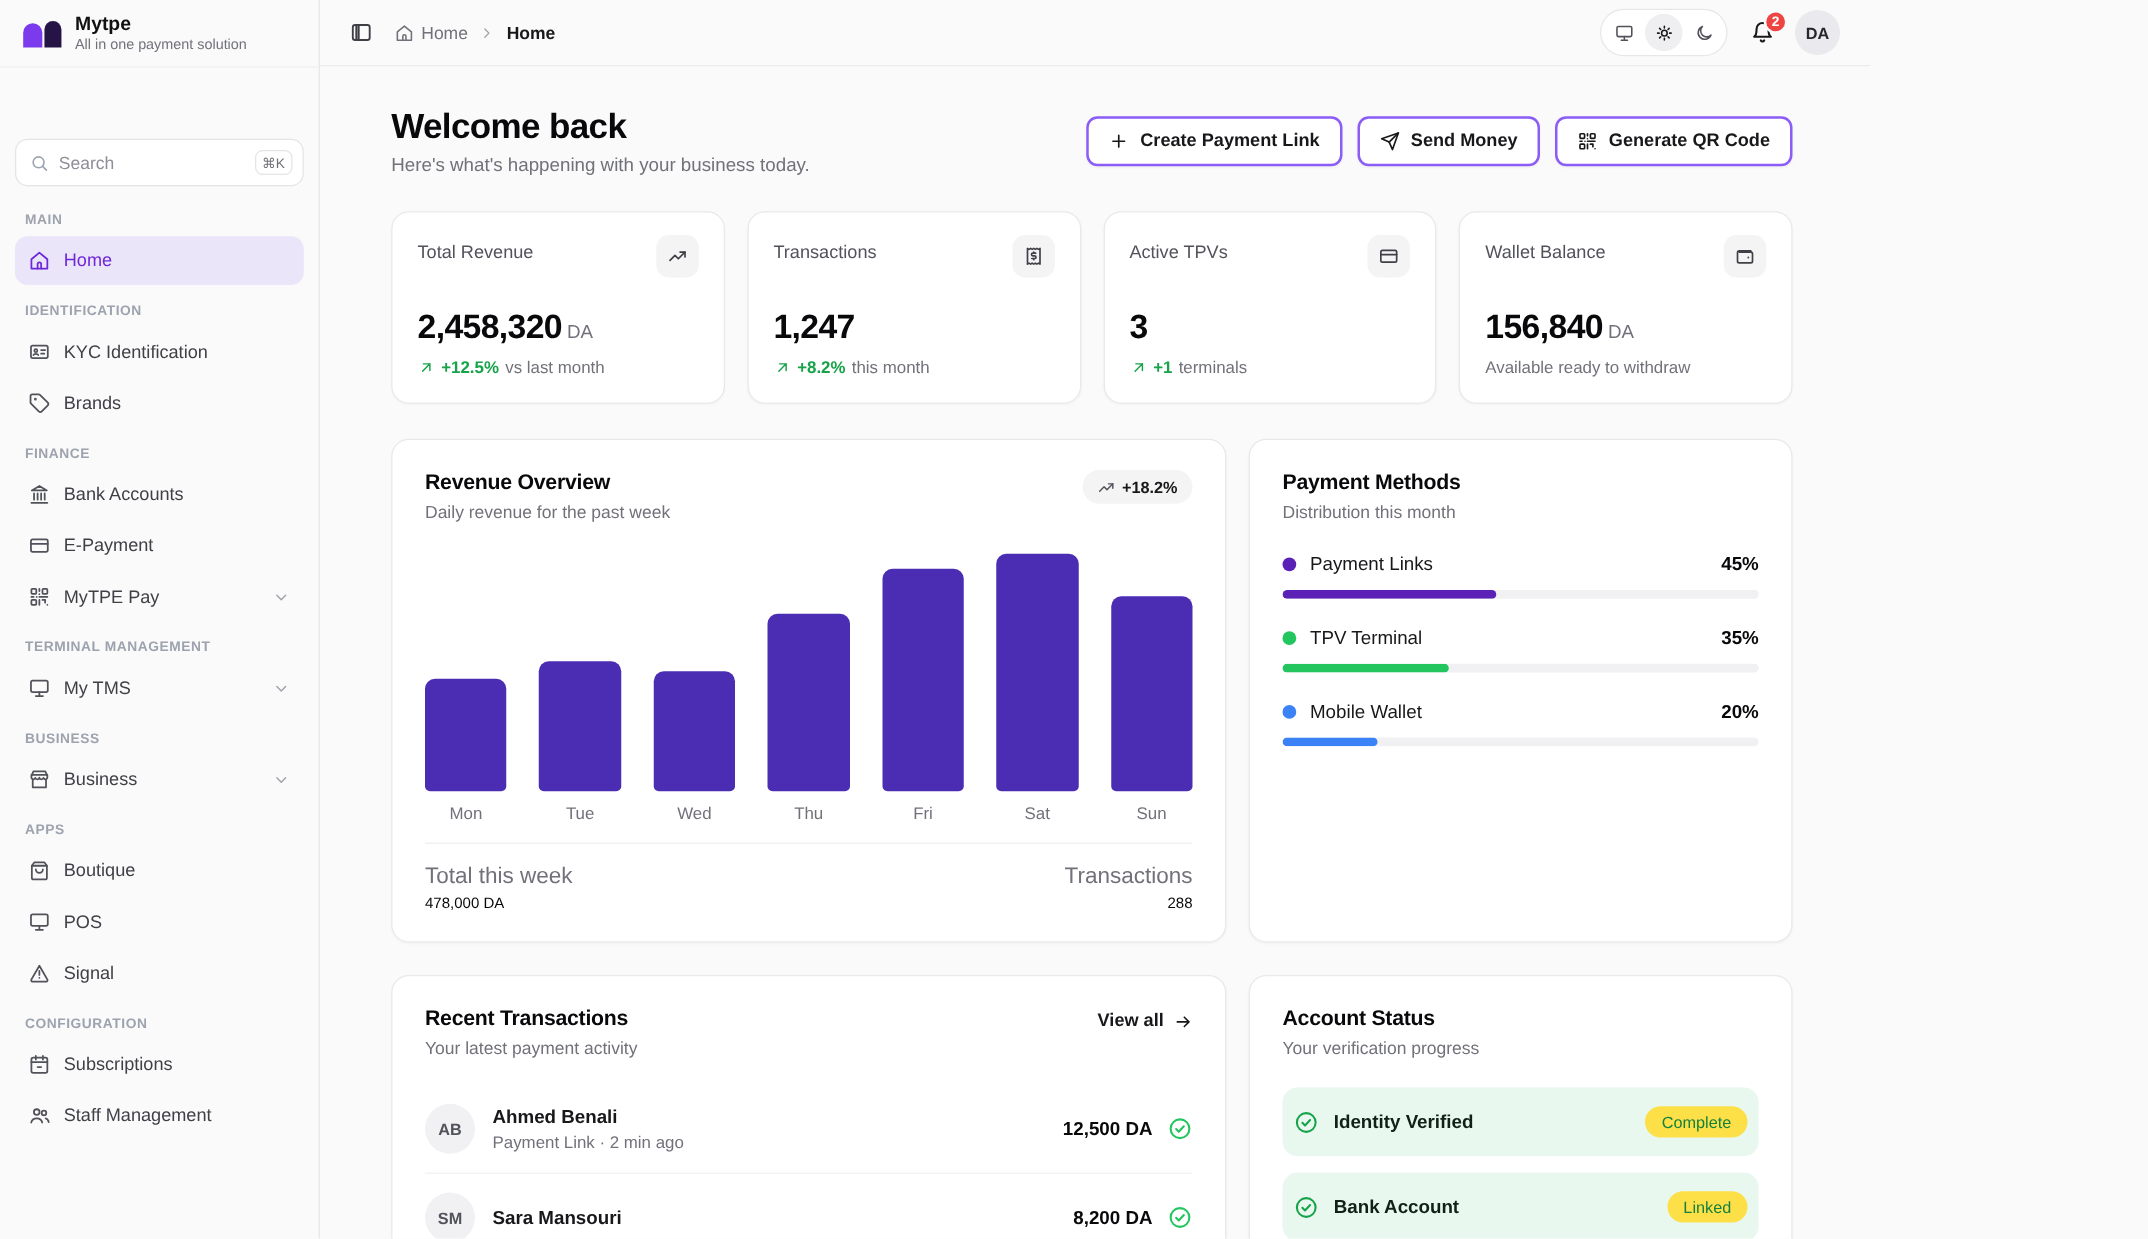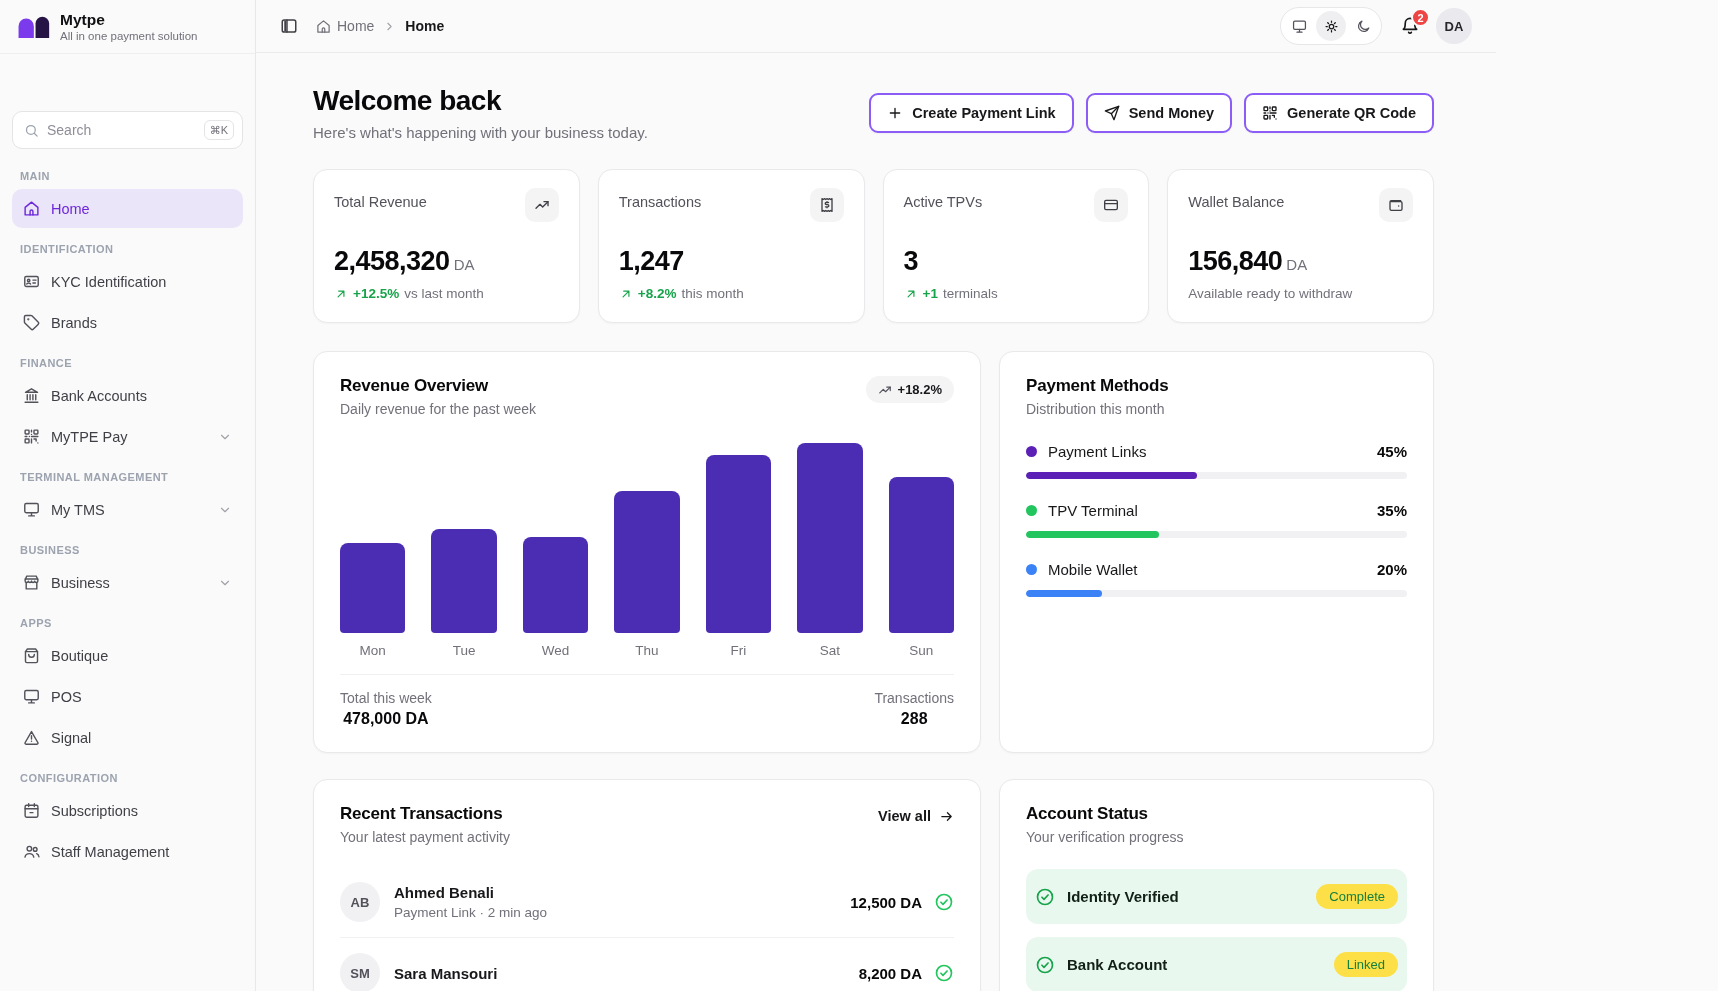--- a/index.html
+++ b/index.html
@@ -135,22 +135,22 @@
 
   
   .chart-plot { display:flex; align-items:flex-end; gap:26px; height:190px; margin-top:26px; }
   .chart-bar { flex:1; border-radius:8px 8px 4px 4px; cursor:pointer; }
   .chart-labels { display:flex; gap:26px; margin-top:10px; }
   .chart-label { flex:1; text-align:center; font-size:13.5px; color:#71717a; }
   .chart-footer {
     display:flex; justify-content:space-between; margin-top:16px;
     border-top:1px solid #f0f0f2; padding-top:15px;
   }
-  .cf-label { font-size:14px; color:#71717a; }
-  .cf-value { font-size:16px; font-weight:700; color:#09090b; margin-top:4px;text-align:center; }
+  .cf-label { font-size:18px; color:#71717a; }
+  .cf-value { font-size:12px; font-weight:400; color:#09090b; margin-top:4px; }
   .cf-right { text-align:right; }
 
   
   .pm-list { margin-top:26px; }
   .pm-head { display:flex; align-items:center; gap:11px; }
   .pm-dot { width:11px; height:11px; border-radius:50%; flex:none; }
   .pm-label { font-size:15px; font-weight:500; color:#18181b; flex:1; }
   .pm-pct { font-size:15px; font-weight:700; color:#09090b; }
   .pm-track { height:7px; border-radius:999px; background:#f1f1f3; margin:12px 0 23px; overflow:hidden; }
   .pm-fill { height:100%; border-radius:999px; }
@@ -249,20 +249,29 @@
         <div class="nav-label">FINANCE</div>
         <div class="nav-item">
           <span class="icon ">
             <svg viewBox="0 0 24 24" fill="none" stroke="currentColor" stroke-width="2" stroke-linecap="round" stroke-linejoin="round">
               <path d="M3 21.5h18"></path>
               <path d="M6 18v-7M10 18v-7M14 18v-7M18 18v-7"></path>
               <path d="m12 2.5 8.5 5h-17Z"></path>
             </svg>
           </span>
           <span class="nav-text">Bank Accounts</span>
+        </div>
+        <div class="nav-item">
+          <span class="icon ">
+            <svg viewBox="0 0 24 24" fill="none" stroke="currentColor" stroke-width="2" stroke-linecap="round" stroke-linejoin="round">
+              <rect x="2.5" y="5" width="19" height="14" rx="2"></rect>
+              <path d="M2.5 10h19"></path>
+            </svg>
+          </span>
+          <span class="nav-text">E-Payment</span>
         </div>
         <div class="nav-item">
           <span class="icon ">
             <svg viewBox="0 0 24 24" fill="none" stroke="currentColor" stroke-width="2" stroke-linecap="round" stroke-linejoin="round">
               <rect x="3" y="3" width="5.5" height="5.5" rx="1"></rect>
               <rect x="15.5" y="3" width="5.5" height="5.5" rx="1"></rect>
               <rect x="3" y="15.5" width="5.5" height="5.5" rx="1"></rect>
               <path d="M15.5 15.5h3v3M21 21h.01M12 3v2.5M12 9h.01M3 12h2.5M9 12h.01M12 12h9M12 15.5V21"></path>
             </svg>
           </span>

